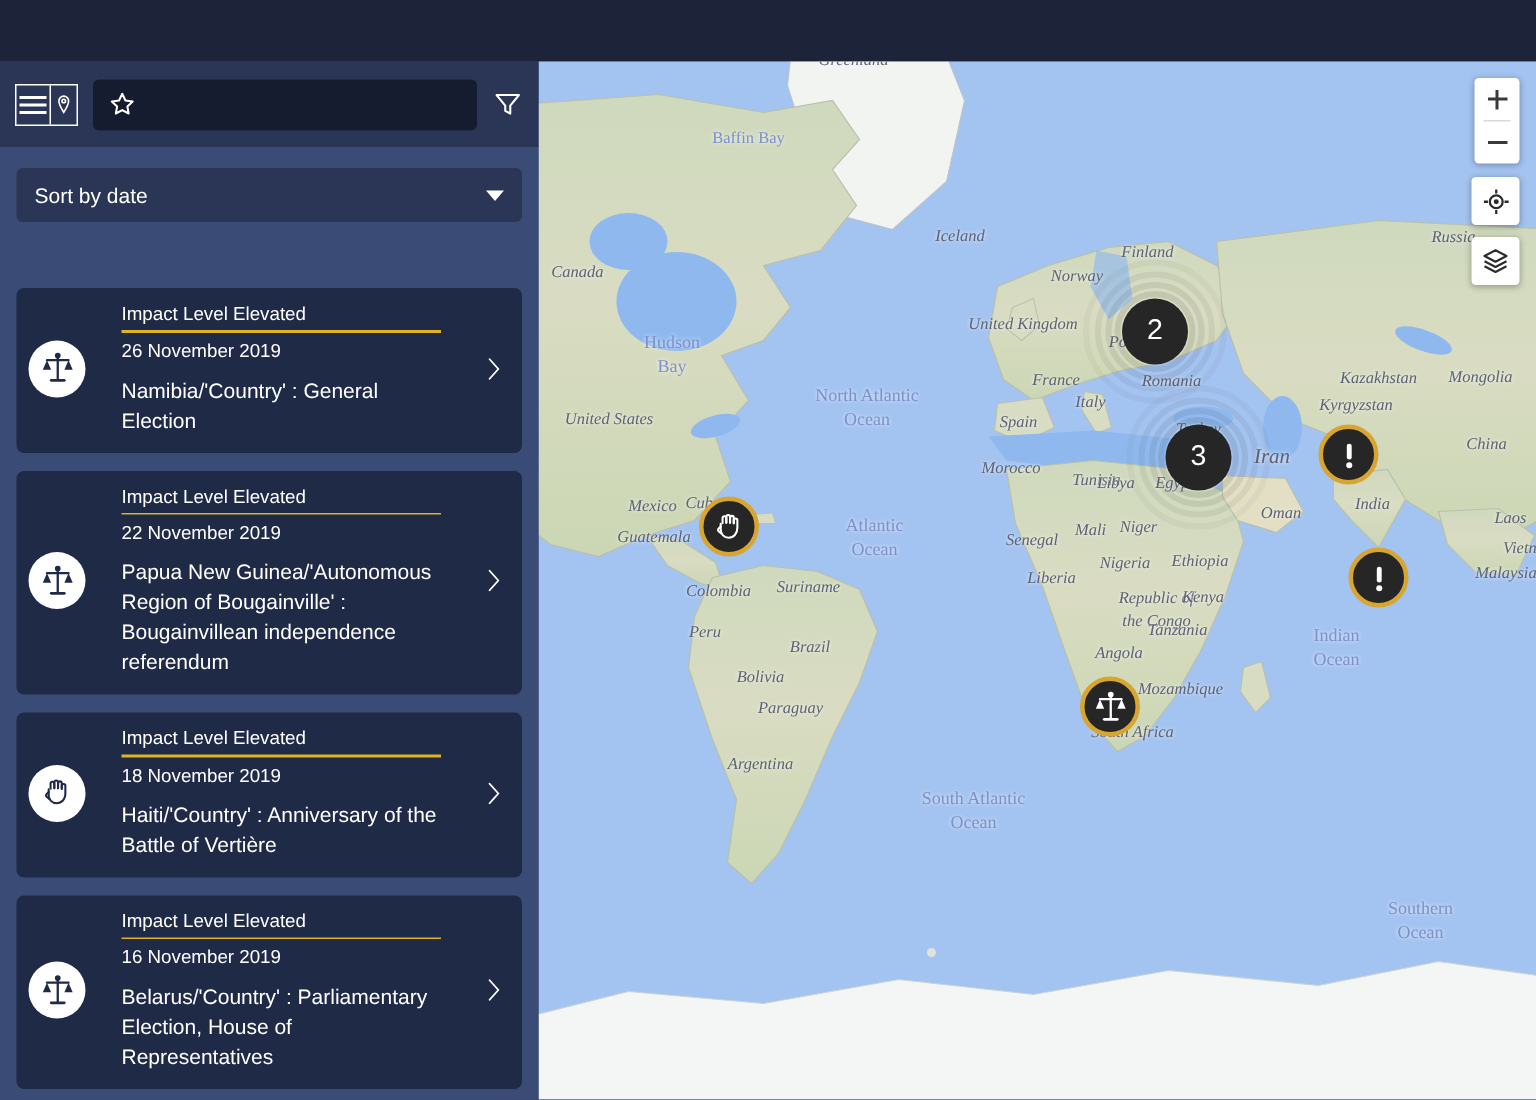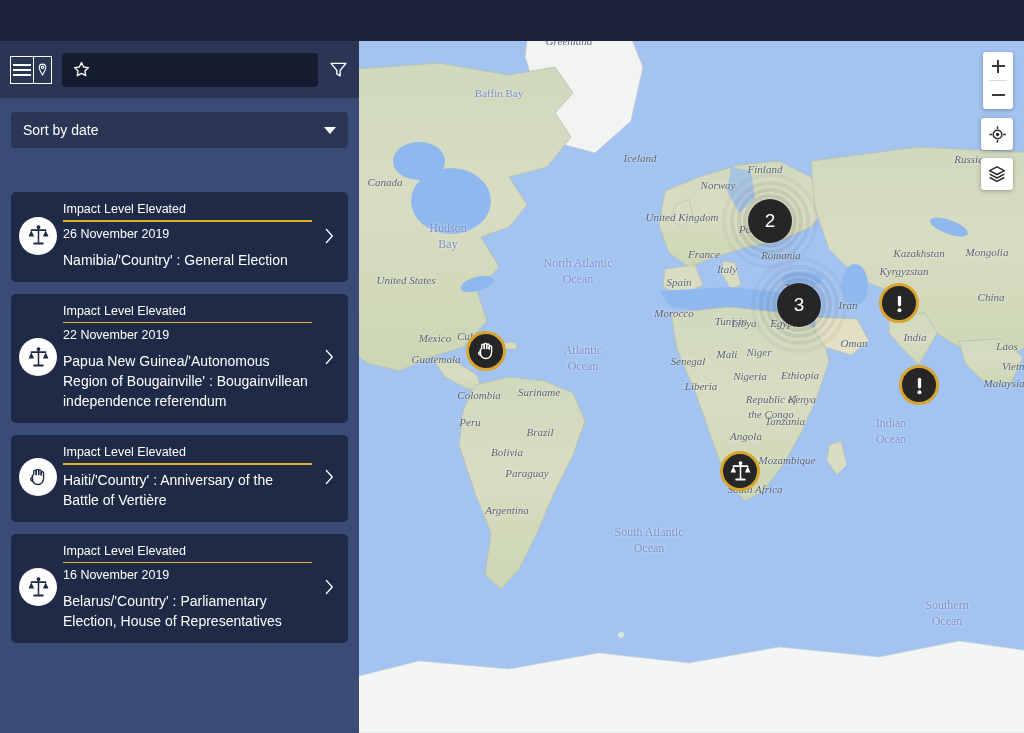--- a/index.html
+++ b/index.html
@@ -105,21 +105,21 @@
            border-right: 6px solid transparent; border-top: 7px solid #ffffff; }
 
   
   .eventlist {
     position: absolute; top: 151px; left: 0; right: 0; bottom: 0;
     padding: 0 11px; overflow-y: auto;
   }
   .event-card {
     background: #1f2a47; border-radius: 5px;
     margin-bottom: 12px; padding: 10px 8px 12px 8px;
-    display: flex; align-items: center; gap: 6px; cursor: pointer;
+    display: flex; align-items: center; gap: 24px; cursor: pointer;
   }
   .ev-icon {
     width: 38px; height: 38px; border-radius: 50%;
     background: #ffffff; flex: none;
     display: flex; align-items: center; justify-content: center;
   }
   .ev-icon svg { width: 23px; height: 23px; display: block; }
   .ev-body { flex: 1; min-width: 0; }
   .ev-impact { color: #ffffff; font-size: 12.5px; padding-bottom: 4px; }
   .ev-rule { height: 1.5px; background: #e0b225; margin-bottom: 5px; }
@@ -293,20 +293,21 @@
               <path d="M7 9.2V5.6a1.3 1.3 0 0 1 2.6 0v3.3"></path>
               <path d="M9.6 8.9V4.8a1.3 1.3 0 0 1 2.6 0v4.1"></path>
               <path d="M12.2 8.9V5.4a1.3 1.3 0 0 1 2.6 0v3.7"></path>
               <path d="M14.8 9.4V7.2a1.25 1.25 0 0 1 2.5 0v5.1c0 4.3-2.6 7-6 7-3.4 0-5.6-2.4-5.6-5.9V9.6"></path>
               <path d="M5.7 11.5 4.2 13a1.2 1.2 0 0 0 .1 1.8l1.6 1.4"></path>
             </svg>
           </div>
           <div class="ev-body">
             <div class="ev-impact">Impact Level Elevated</div>
             <div class="ev-rule"></div>
+            <div class="ev-date">18 November 2019</div>
             <div class="ev-title">Haiti/'Country' : Anniversary of the Battle of Vertière</div>
           </div>
           <div class="ev-chev">
             <svg viewBox="0 0 24 40" fill="none" stroke="#ffffff" stroke-width="1.9" stroke-linecap="round" stroke-linejoin="round">
               <polyline points="8,10 17,20 8,30"></polyline>
             </svg>
           </div>
         </div>
         <div class="event-card">
           <div class="ev-icon">
@@ -459,21 +460,21 @@
         </div>
         <div class="map-label" style="left: 545px; top: 230px; font-size: 11px; line-height: 15px;">
           <div>Kyrgyzstan</div>
         </div>
         <div class="map-label" style="left: 320px; top: 241px; font-size: 11px; line-height: 15px;">
           <div>Spain</div>
         </div>
         <div class="map-label" style="left: 440px; top: 246px; font-size: 11px; line-height: 15px;">
           <div>Turkey</div>
         </div>
-        <div class="map-label" style="left: 489px; top: 264px; font-size: 11px; line-height: 15px;">
+        <div class="map-label" style="left: 489px; top: 264px; font-size: 14px; line-height: 15px;">
           <div>Iran</div>
         </div>
         <div class="map-label" style="left: 632px; top: 256px; font-size: 11px; line-height: 15px;">
           <div>China</div>
         </div>
         <div class="map-label" style="left: 315px; top: 272px; font-size: 11px; line-height: 15px;">
           <div>Morocco</div>
         </div>
         <div class="map-label" style="left: 372px; top: 280px; font-size: 11px; line-height: 15px;">
           <div>Tunisia</div>

